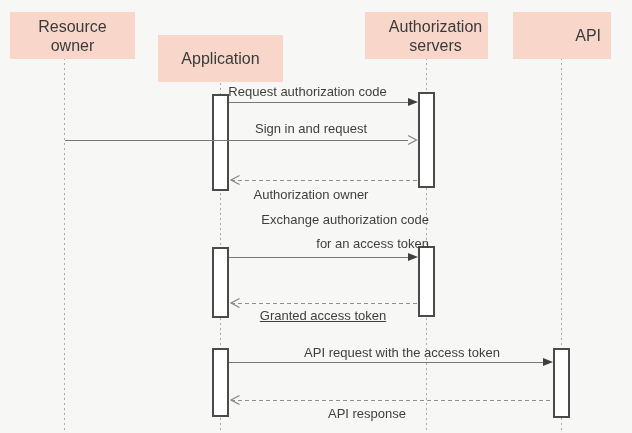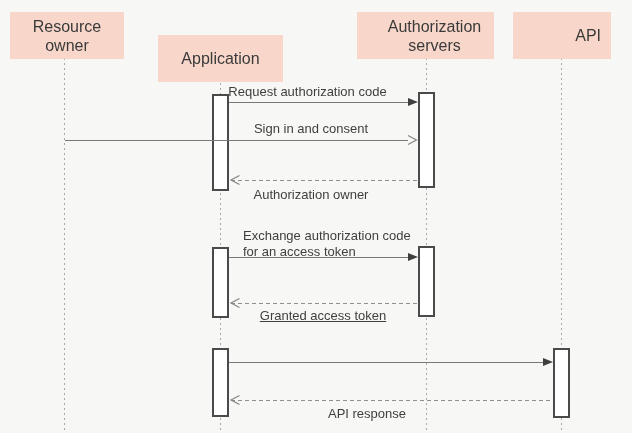--- a/index.html
+++ b/index.html
@@ -88,66 +88,67 @@
 </head>
 <body>
 
 <div class="canvas">
 
   <div class="lifeline" style="left:64px;"></div>
   <div class="lifeline" style="left:220px;"></div>
   <div class="lifeline" style="left:426px;"></div>
   <div class="lifeline" style="left:561px;"></div>
 
-  <div class="actor" style="left:10px;width:114px;">
+  <div class="actor" style="left:10px;width:125px;">
     <span>Resource owner</span>
   </div>
   <div class="actor" style="left:158px;width:125px;margin-top:23px;">
     <span>Application</span>
   </div>
-  <div class="actor" style="left:357px;width:137px;padding-left:28px;">
+  <div class="actor" style="left:365px;width:123px;padding-left:28px;">
     <span>Authorization servers</span>
   </div>
   <div class="actor" style="left:513px;width:98px;justify-content:flex-end;">
     <span>API</span>
   </div>
 
   <div class="activation" style="left:212px;top:94px;height:97px;"></div>
   <div class="activation" style="left:418px;top:92px;height:96px;"></div>
   <div class="activation" style="left:212px;top:247px;height:71px;"></div>
   <div class="activation" style="left:418px;top:246px;height:71px;"></div>
   <div class="activation" style="left:212px;top:348px;height:69px;"></div>
   <div class="activation" style="left:553px;top:348px;height:70px;"></div>
 
   <div class="msg-label center" style="left:213px;top:84px;width:189px;">Request authorization code</div>
   <div class="line solid" style="left:229px;top:102px;width:180px;"></div>
   <div class="arrow-filled" style="left:408px;top:98px;"></div>
 
-  <div class="msg-label center" style="left:222px;top:121px;width:178px;">Sign in and consent</div>
+  <div class="msg-label center" style="left:222px;top:121px;width:178px;">Sign in and request</div>
   <div class="line solid overlap" style="left:65px;top:140px;width:343px;"></div>
   <svg class="open-arrow" style="left:406px;top:134px;" width="12" height="12">
     <path d="M2,1.5 L10.5,6 L2,10.5" stroke="#858585" stroke-width="1.2" fill="none"></path>
   </svg>
 
   <div class="line dashed" style="left:231px;top:180px;width:187px;"></div>
   <svg class="open-arrow" style="left:229px;top:174px;" width="12" height="12">
     <path d="M10.5,1.5 L2,6 L10.5,10.5" stroke="#858585" stroke-width="1.2" fill="none"></path>
   </svg>
   <div class="msg-label center" style="left:222px;top:187px;width:178px;">Authorization owner</div>
 
-  <div class="msg-label" style="left:243px;top:228px;width:186px;line-height:16px;">Exchange authorization code for an access token</div>
+  <div class="msg-label" style="left:243px;top:208px;width:186px;line-height:24px;text-align:right;">Exchange authorization code for an access token</div>
   <div class="line solid" style="left:229px;top:257px;width:180px;"></div>
   <div class="arrow-filled" style="left:408px;top:253px;"></div>
 
   <div class="line dashed" style="left:231px;top:303px;width:187px;"></div>
   <svg class="open-arrow" style="left:229px;top:297px;" width="12" height="12">
     <path d="M10.5,1.5 L2,6 L10.5,10.5" stroke="#858585" stroke-width="1.2" fill="none"></path>
   </svg>
   <div class="msg-label center" style="left:229px;top:308px;width:188px;text-decoration:underline;">Granted access token</div>
 
+  <div class="msg-label center" style="left:240px;top:345px;width:324px;">API request with the access token</div>
   <div class="line solid" style="left:229px;top:362px;width:315px;"></div>
   <div class="arrow-filled" style="left:543px;top:358px;"></div>
 
   <div class="line dashed" style="left:231px;top:400px;width:322px;"></div>
   <svg class="open-arrow" style="left:229px;top:394px;" width="12" height="12">
     <path d="M10.5,1.5 L2,6 L10.5,10.5" stroke="#858585" stroke-width="1.2" fill="none"></path>
   </svg>
   <div class="msg-label center" style="left:229px;top:406px;width:276px;">API response</div>
 
 </div>

